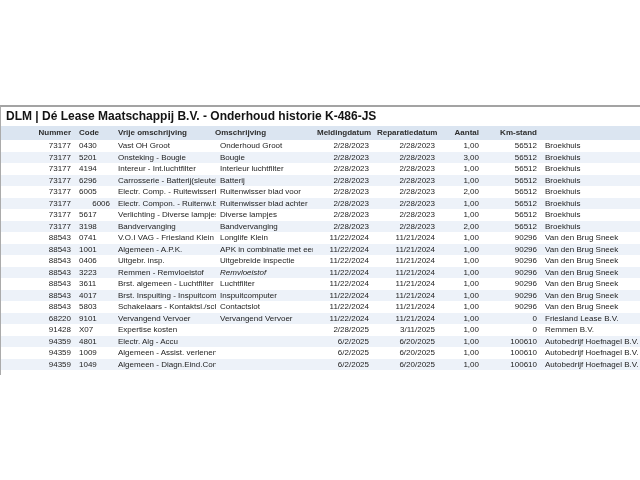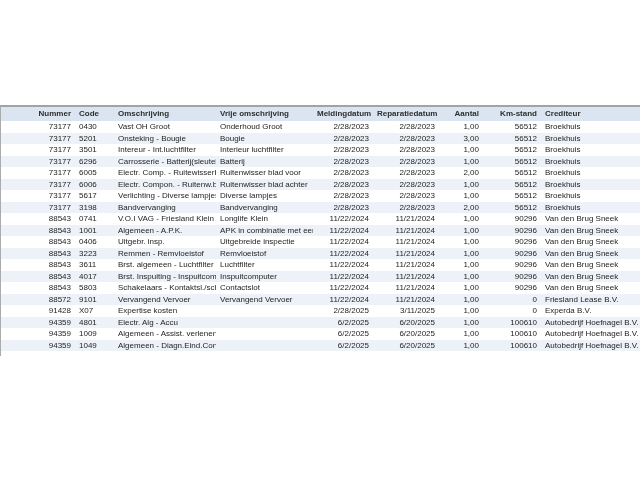--- a/index.html
+++ b/index.html
@@ -66,30 +66,30 @@
     flex: 0 0 auto;
   }
   .cell.right { text-align: right; }
   .cell.left  { text-align: left; }
 </style>
 </head>
 <body>
 
 <div class="stage">
   <div class="report">
+    <div class="title-bar">DLM | Dé Lease Maatschappij B.V. - Onderhoud historie K-486-JS</div>
     <div class="grid-header" id="header-row">
         <div class="cell right" style="width: 74px;">Nummer</div>
         <div class="cell left" style="width: 39px;">Code</div>
+        <div class="cell left" style="width: 97px;">Vrije omschrijving</div>
         <div class="cell left" style="width: 102px;">Omschrijving</div>
-        <div class="cell left" style="width: 97px;">Vrije omschrijving</div>
         <div class="cell right" style="width: 60px;">Meldingdatum</div>
         <div class="cell right" style="width: 66px;">Reparatiedatum</div>
         <div class="cell right" style="width: 44px;">Aantal</div>
         <div class="cell right" style="width: 58px;">Km-stand</div>
-        <div class="cell left" style="width: 100px;">Crediteur</div>
       </div>
     <div id="table-body">
         <div class="grid-row">
           <div class="cell right" style="width: 74px;">73177</div>
           <div class="cell left" style="width: 39px;">0430</div>
           <div class="cell left" style="width: 102px;">Vast OH Groot</div>
           <div class="cell left" style="width: 97px;">Onderhoud Groot</div>
           <div class="cell right" style="width: 60px;">2/28/2023</div>
           <div class="cell right" style="width: 66px;">2/28/2023</div>
           <div class="cell right" style="width: 44px;">1,00</div>
@@ -102,21 +102,21 @@
           <div class="cell left" style="width: 102px;">Onsteking - Bougie</div>
           <div class="cell left" style="width: 97px;">Bougie</div>
           <div class="cell right" style="width: 60px;">2/28/2023</div>
           <div class="cell right" style="width: 66px;">2/28/2023</div>
           <div class="cell right" style="width: 44px;">3,00</div>
           <div class="cell right" style="width: 58px;">56512</div>
           <div class="cell left" style="width: 100px;">Broekhuis</div>
         </div>
         <div class="grid-row">
           <div class="cell right" style="width: 74px;">73177</div>
-          <div class="cell left" style="width: 39px;">3501</div>
+          <div class="cell left" style="width: 39px;">4194</div>
           <div class="cell left" style="width: 102px;">Intereur - Int.luchtfilter</div>
           <div class="cell left" style="width: 97px;">Interieur luchtfilter</div>
           <div class="cell right" style="width: 60px;">2/28/2023</div>
           <div class="cell right" style="width: 66px;">2/28/2023</div>
           <div class="cell right" style="width: 44px;">1,00</div>
           <div class="cell right" style="width: 58px;">56512</div>
           <div class="cell left" style="width: 100px;">Broekhuis</div>
         </div>
         <div class="grid-row alt">
           <div class="cell right" style="width: 74px;">73177</div>
@@ -135,21 +135,21 @@
           <div class="cell left" style="width: 102px;">Electr. Comp. - Ruitewisserbla</div>
           <div class="cell left" style="width: 97px;">Ruitenwisser blad voor</div>
           <div class="cell right" style="width: 60px;">2/28/2023</div>
           <div class="cell right" style="width: 66px;">2/28/2023</div>
           <div class="cell right" style="width: 44px;">2,00</div>
           <div class="cell right" style="width: 58px;">56512</div>
           <div class="cell left" style="width: 100px;">Broekhuis</div>
         </div>
         <div class="grid-row alt">
           <div class="cell right" style="width: 74px;">73177</div>
-          <div class="cell left" style="width: 39px;">6006</div>
+          <div class="cell left" style="width: 39px; text-align: right;">6006</div>
           <div class="cell left" style="width: 102px;">Electr. Compon. - Ruitenw.bla</div>
           <div class="cell left" style="width: 97px;">Ruitenwisser blad achter</div>
           <div class="cell right" style="width: 60px;">2/28/2023</div>
           <div class="cell right" style="width: 66px;">2/28/2023</div>
           <div class="cell right" style="width: 44px;">1,00</div>
           <div class="cell right" style="width: 58px;">56512</div>
           <div class="cell left" style="width: 100px;">Broekhuis</div>
         </div>
         <div class="grid-row">
           <div class="cell right" style="width: 74px;">73177</div>
@@ -203,21 +203,21 @@
           <div class="cell right" style="width: 60px;">11/22/2024</div>
           <div class="cell right" style="width: 66px;">11/21/2024</div>
           <div class="cell right" style="width: 44px;">1,00</div>
           <div class="cell right" style="width: 58px;">90296</div>
           <div class="cell left" style="width: 100px;">Van den Brug Sneek</div>
         </div>
         <div class="grid-row alt">
           <div class="cell right" style="width: 74px;">88543</div>
           <div class="cell left" style="width: 39px;">3223</div>
           <div class="cell left" style="width: 102px;">Remmen - Remvloeistof</div>
-          <div class="cell left" style="width: 97px;">Remvloeistof</div>
+          <div class="cell left" style="width: 97px; font-style: italic;">Remvloeistof</div>
           <div class="cell right" style="width: 60px;">11/22/2024</div>
           <div class="cell right" style="width: 66px;">11/21/2024</div>
           <div class="cell right" style="width: 44px;">1,00</div>
           <div class="cell right" style="width: 58px;">90296</div>
           <div class="cell left" style="width: 100px;">Van den Brug Sneek</div>
         </div>
         <div class="grid-row">
           <div class="cell right" style="width: 74px;">88543</div>
           <div class="cell left" style="width: 39px;">3611</div>
           <div class="cell left" style="width: 102px;">Brst. algemeen - Luchtfilter</div>
@@ -244,40 +244,40 @@
           <div class="cell left" style="width: 39px;">5803</div>
           <div class="cell left" style="width: 102px;">Schakelaars - Kontaktsl./schak</div>
           <div class="cell left" style="width: 97px;">Contactslot</div>
           <div class="cell right" style="width: 60px;">11/22/2024</div>
           <div class="cell right" style="width: 66px;">11/21/2024</div>
           <div class="cell right" style="width: 44px;">1,00</div>
           <div class="cell right" style="width: 58px;">90296</div>
           <div class="cell left" style="width: 100px;">Van den Brug Sneek</div>
         </div>
         <div class="grid-row alt">
-          <div class="cell right" style="width: 74px;">88572</div>
+          <div class="cell right" style="width: 74px;">68220</div>
           <div class="cell left" style="width: 39px;">9101</div>
           <div class="cell left" style="width: 102px;">Vervangend Vervoer</div>
           <div class="cell left" style="width: 97px;">Vervangend Vervoer</div>
           <div class="cell right" style="width: 60px;">11/22/2024</div>
           <div class="cell right" style="width: 66px;">11/21/2024</div>
           <div class="cell right" style="width: 44px;">1,00</div>
           <div class="cell right" style="width: 58px;">0</div>
           <div class="cell left" style="width: 100px;">Friesland Lease B.V.</div>
         </div>
         <div class="grid-row">
           <div class="cell right" style="width: 74px;">91428</div>
           <div class="cell left" style="width: 39px;">X07</div>
           <div class="cell left" style="width: 102px;">Expertise kosten</div>
           <div class="cell left" style="width: 97px;"></div>
           <div class="cell right" style="width: 60px;">2/28/2025</div>
           <div class="cell right" style="width: 66px;">3/11/2025</div>
           <div class="cell right" style="width: 44px;">1,00</div>
           <div class="cell right" style="width: 58px;">0</div>
-          <div class="cell left" style="width: 100px;">Experda B.V.</div>
+          <div class="cell left" style="width: 100px;">Remmen B.V.</div>
         </div>
         <div class="grid-row alt">
           <div class="cell right" style="width: 74px;">94359</div>
           <div class="cell left" style="width: 39px;">4801</div>
           <div class="cell left" style="width: 102px;">Electr. Alg - Accu</div>
           <div class="cell left" style="width: 97px;"></div>
           <div class="cell right" style="width: 60px;">6/2/2025</div>
           <div class="cell right" style="width: 66px;">6/20/2025</div>
           <div class="cell right" style="width: 44px;">1,00</div>
           <div class="cell right" style="width: 58px;">100610</div>

